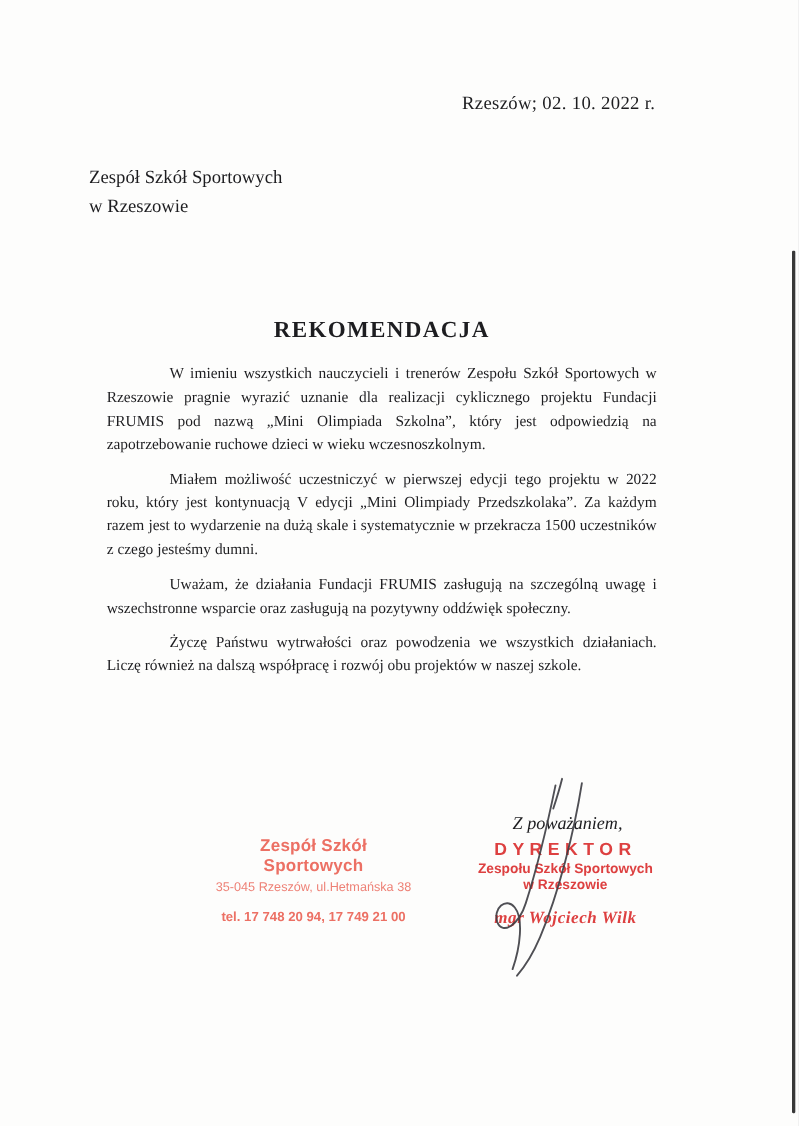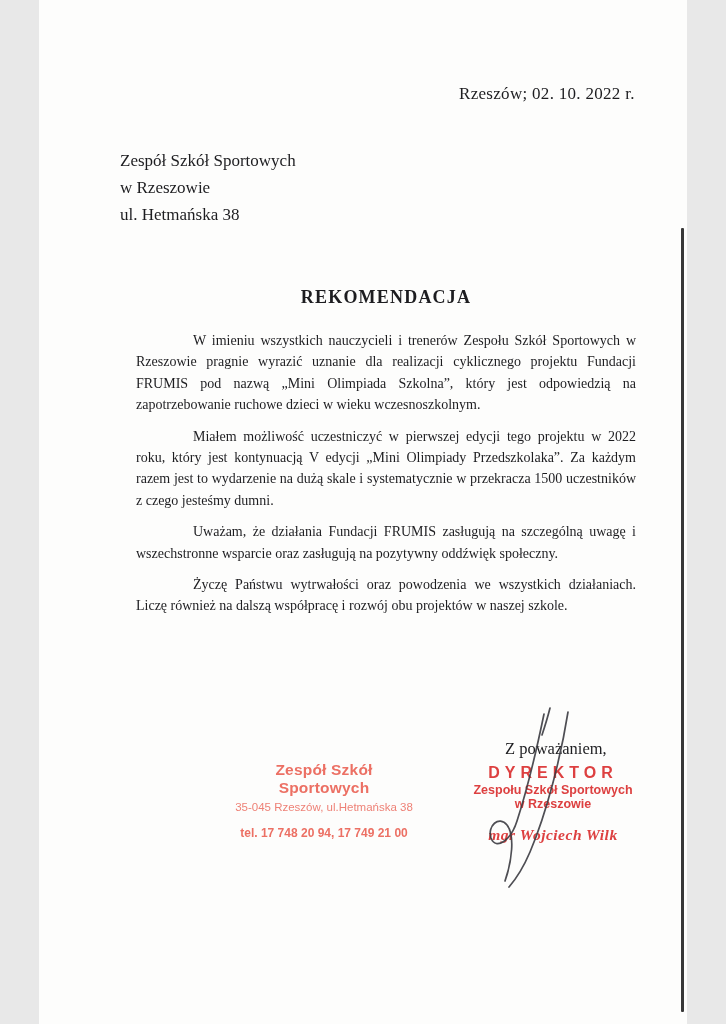--- a/index.html
+++ b/index.html
@@ -1,32 +1,32 @@
 <!DOCTYPE html>
 <html><head>
 <meta charset="utf-8">
 <style>
   html,body { margin:0; padding:0; background:#e8e8e8; }
   .page {
-    position:relative; width:648px; height:1024px; margin:0 auto;
+    position:relative; width:726px; height:1024px; margin:0 auto;
     background:#fdfdfc; overflow:hidden;
     font-family:"Liberation Serif", serif; color:#1d1d20;
   }
   .date-line { position:absolute; left:420px; top:84px; font-size:17px; letter-spacing:.3px; }
   .recipient { position:absolute; left:81px; top:147px; font-size:17px; line-height:27px; }
   .letter-title {
     position:absolute; left:97px; top:287px; width:500px; text-align:center;
-    font-weight:bold; font-size:18px; letter-spacing:1.2px;
+    font-weight:bold; font-size:21px; letter-spacing:1.2px;
   }
   .letter-body {
     position:absolute; left:97px; top:330px; width:500px;
     font-size:14px; line-height:21.4px; text-align:justify;
   }
   .letter-body p { margin:0 0 10px 0; text-indent:57px; }
-  .closing { position:absolute; left:466px; top:739px; font-size:16.5px; }
+  .closing { position:absolute; left:466px; top:739px; font-size:16.5px;font-style:italic; }
 
   .stamp { position:absolute; text-align:center; font-family:"Liberation Sans", sans-serif; }
   .stamp-director { left:418px; top:764px; width:192px; }
   .ds-title { font-size:16px; font-weight:bold; letter-spacing:5px; }
   .ds-org   { font-size:12.5px; font-weight:bold; margin-top:1px; }
   .ds-city  { font-size:12.5px; font-weight:bold; }
   .ds-name  { font-size:15.5px; font-weight:bold; font-style:italic; margin-top:15px;
               font-family:"Liberation Serif", serif; letter-spacing:.5px; }
 
   .stamp-school { left:194px; top:761px; width:182px; }
@@ -42,21 +42,20 @@
 </head>
 <body>
 
 <div class="page">
 
   <div class="date-line">Rzeszów; 02. 10. 2022 r.</div>
 
   <div class="recipient">
     <div>Zespół Szkół Sportowych</div>
     <div>w Rzeszowie</div>
-    <div>ul. Hetmańska 38</div>
   </div>
 
   <div class="letter-title">REKOMENDACJA</div>
 
   <div class="letter-body">
     <p>W imieniu wszystkich nauczycieli i trenerów Zespołu Szkół Sportowych w Rzeszowie pragnie wyrazić uznanie dla realizacji cyklicznego projektu Fundacji FRUMIS pod nazwą „Mini Olimpiada Szkolna”, który jest odpowiedzią na zapotrzebowanie ruchowe dzieci w wieku wczesnoszkolnym.</p>
     <p>Miałem możliwość uczestniczyć w pierwszej edycji tego projektu w 2022 roku, który jest kontynuacją V edycji „Mini Olimpiady Przedszkolaka”. Za każdym razem jest to wydarzenie na dużą skale i systematycznie w przekracza 1500 uczestników z czego jesteśmy dumni.</p>
     <p>Uważam, że działania Fundacji FRUMIS zasługują na szczególną uwagę i wszechstronne wsparcie oraz zasługują na pozytywny oddźwięk społeczny.</p>
     <p>Życzę Państwu wytrwałości oraz powodzenia we wszystkich działaniach. Liczę również na dalszą współpracę i rozwój obu projektów w naszej szkole.</p>
   </div>

